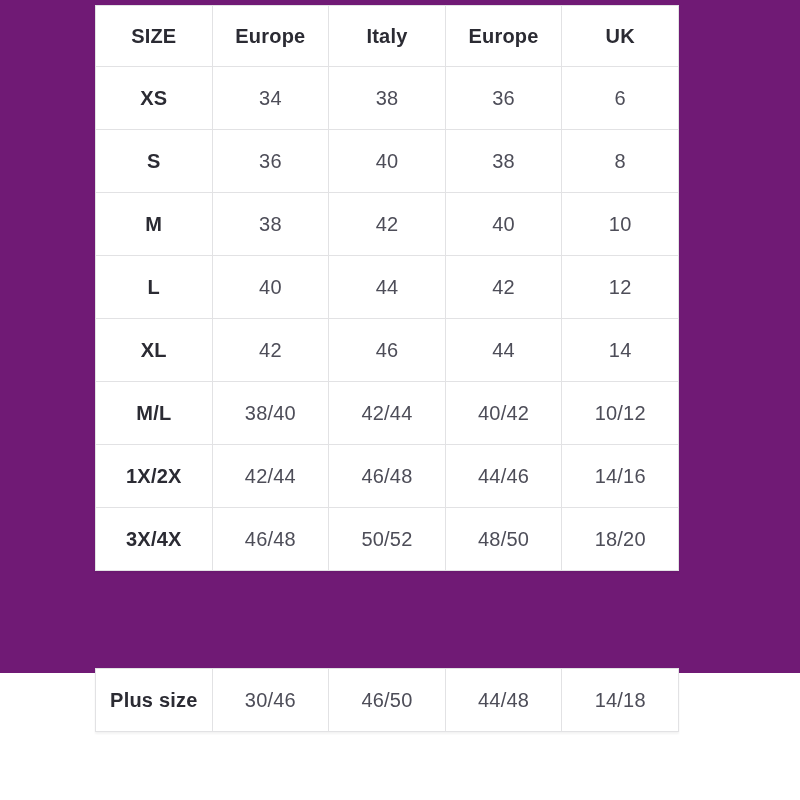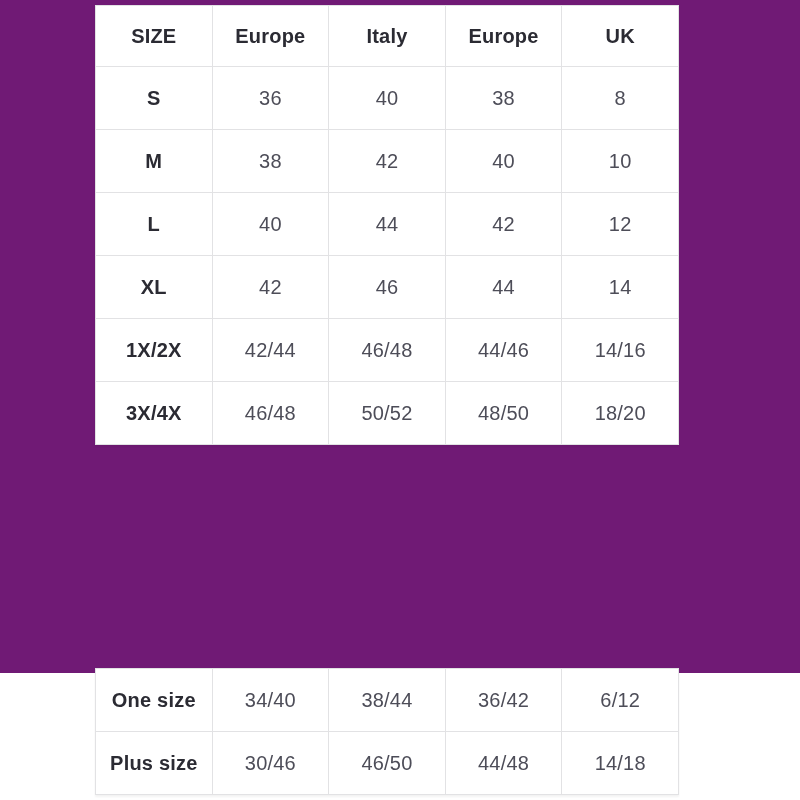--- a/index.html
+++ b/index.html
@@ -71,20 +71,27 @@
         <tr>
           <th>SIZE</th>
           <th>Europe</th>
           <th>Italy</th>
           <th>Europe</th>
           <th>UK</th>
         </tr>
       </thead>
       <tbody>
         <tr>
+          <th>XS</th>
+          <td>34</td>
+          <td>38</td>
+          <td>36</td>
+          <td>6</td>
+        </tr>
+        <tr>
           <th>S</th>
           <td>36</td>
           <td>40</td>
           <td>38</td>
           <td>8</td>
         </tr>
         <tr>
           <th>M</th>
           <td>38</td>
           <td>42</td>
@@ -99,20 +106,27 @@
           <td>12</td>
         </tr>
         <tr>
           <th>XL</th>
           <td>42</td>
           <td>46</td>
           <td>44</td>
           <td>14</td>
         </tr>
         <tr>
+          <th>M/L</th>
+          <td>38/40</td>
+          <td>42/44</td>
+          <td>40/42</td>
+          <td>10/12</td>
+        </tr>
+        <tr>
           <th>1X/2X</th>
           <td>42/44</td>
           <td>46/48</td>
           <td>44/46</td>
           <td>14/16</td>
         </tr>
         <tr>
           <th>3X/4X</th>
           <td>46/48</td>
           <td>50/52</td>
@@ -120,27 +134,20 @@
           <td>18/20</td>
         </tr>
       </tbody>
     </table>
   </div>
 
   <div class="special-table-wrap">
     <table>
       <tbody>
         <tr>
-          <th>One size</th>
-          <td>34/40</td>
-          <td>38/44</td>
-          <td>36/42</td>
-          <td>6/12</td>
-        </tr>
-        <tr>
           <th>Plus size</th>
           <td>30/46</td>
           <td>46/50</td>
           <td>44/48</td>
           <td>14/18</td>
         </tr>
       </tbody>
     </table>
   </div>
 

